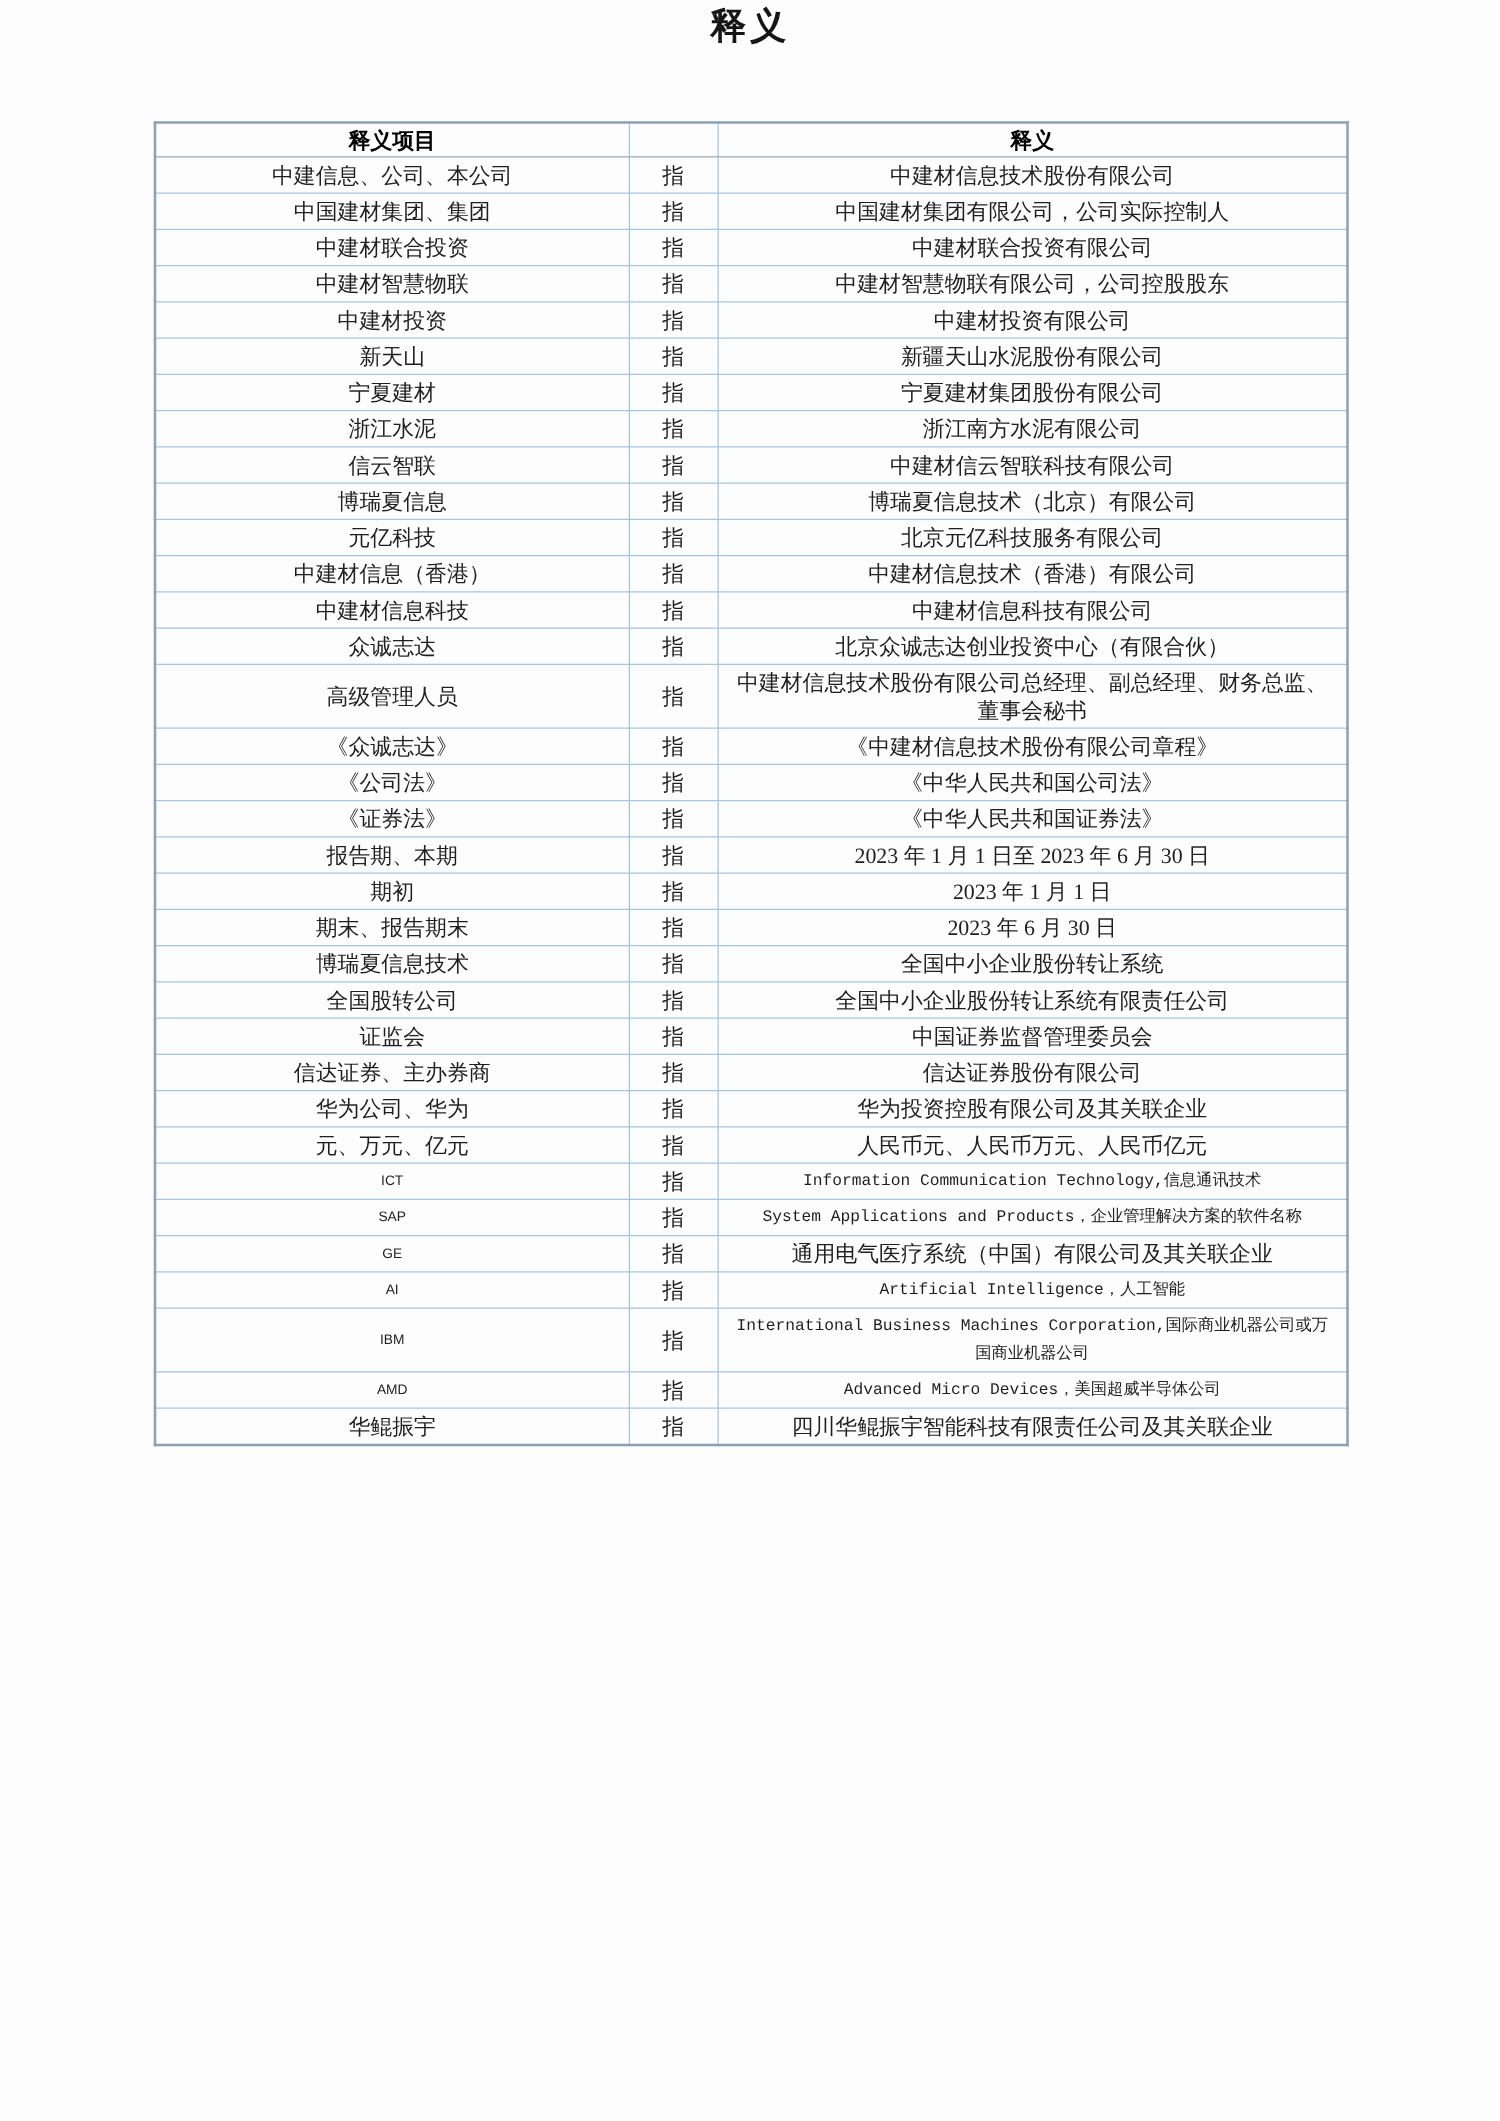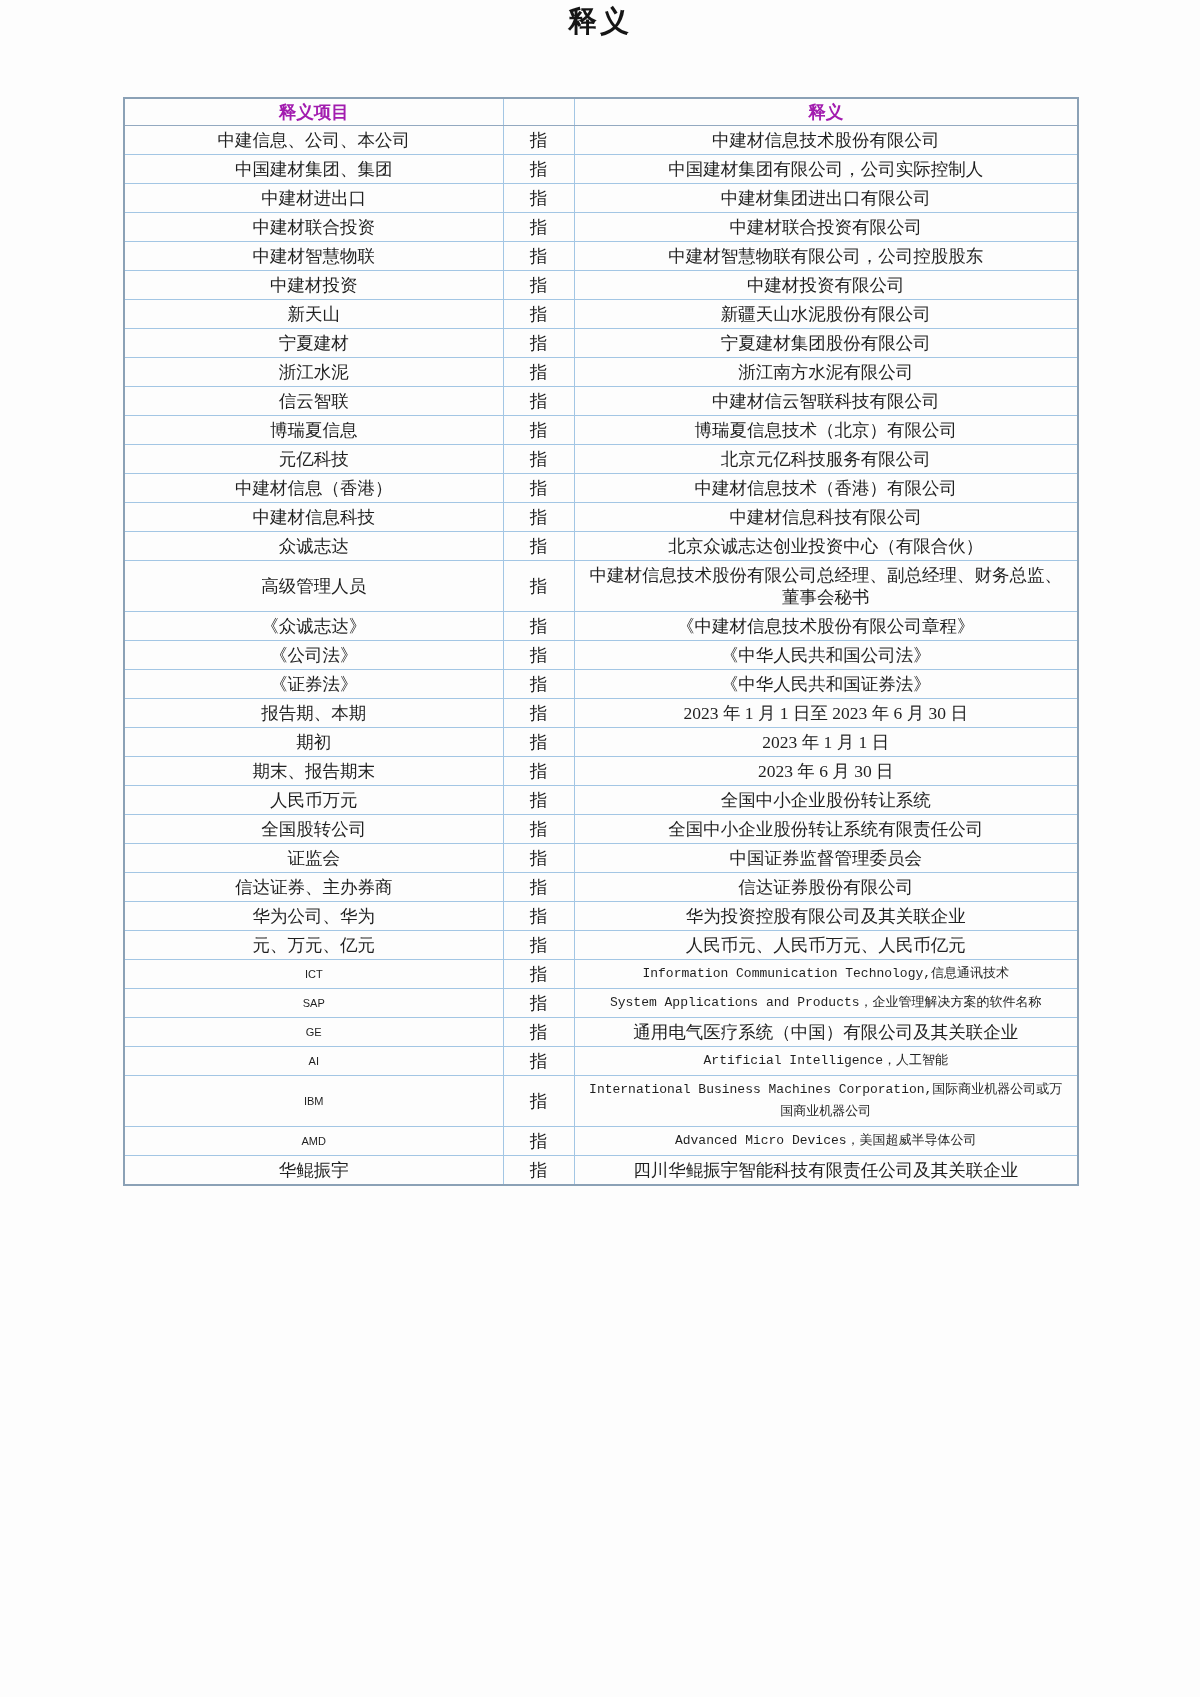--- a/index.html
+++ b/index.html
@@ -48,21 +48,21 @@
     font-size:17.5px;
     line-height:22px;
     padding:3px 9px;
     vertical-align:middle;
     word-break:break-word;
   }
   .def-table thead th{
     font-weight:bold;
     padding:2px 6px;
     border-bottom-color:#93a9c0;
-    color:#a21caf;
+    color:#000000;
   }
   .def-table td.term-cell{ text-align:center; }
   .def-table td.ref-cell{ text-align:center; padding-left:2px; padding-right:2px; }
   .def-table td.definition-cell{ text-align:center; }
   
   .def-table td.latin-term{
     font-family:"Liberation Sans", sans-serif;
     font-size:11px;
   }
   
@@ -97,25 +97,20 @@
             <td class="term-cell">中建信息、公司、本公司</td>
             <td class="ref-cell">指</td>
             <td class="definition-cell">中建材信息技术股份有限公司</td>
           </tr>
           <tr>
             <td class="term-cell">中国建材集团、集团</td>
             <td class="ref-cell">指</td>
             <td class="definition-cell">中国建材集团有限公司，公司实际控制人</td>
           </tr>
           <tr>
-            <td class="term-cell">中建材进出口</td>
-            <td class="ref-cell">指</td>
-            <td class="definition-cell">中建材集团进出口有限公司</td>
-          </tr>
-          <tr>
             <td class="term-cell">中建材联合投资</td>
             <td class="ref-cell">指</td>
             <td class="definition-cell">中建材联合投资有限公司</td>
           </tr>
           <tr>
             <td class="term-cell">中建材智慧物联</td>
             <td class="ref-cell">指</td>
             <td class="definition-cell">中建材智慧物联有限公司，公司控股股东</td>
           </tr>
           <tr>
@@ -197,21 +192,21 @@
             <td class="term-cell">期初</td>
             <td class="ref-cell">指</td>
             <td class="definition-cell">2023 年 1 月 1 日</td>
           </tr>
           <tr>
             <td class="term-cell">期末、报告期末</td>
             <td class="ref-cell">指</td>
             <td class="definition-cell">2023 年 6 月 30 日</td>
           </tr>
           <tr>
-            <td class="term-cell">人民币万元</td>
+            <td class="term-cell">博瑞夏信息技术</td>
             <td class="ref-cell">指</td>
             <td class="definition-cell">全国中小企业股份转让系统</td>
           </tr>
           <tr>
             <td class="term-cell">全国股转公司</td>
             <td class="ref-cell">指</td>
             <td class="definition-cell">全国中小企业股份转让系统有限责任公司</td>
           </tr>
           <tr>
             <td class="term-cell">证监会</td>

